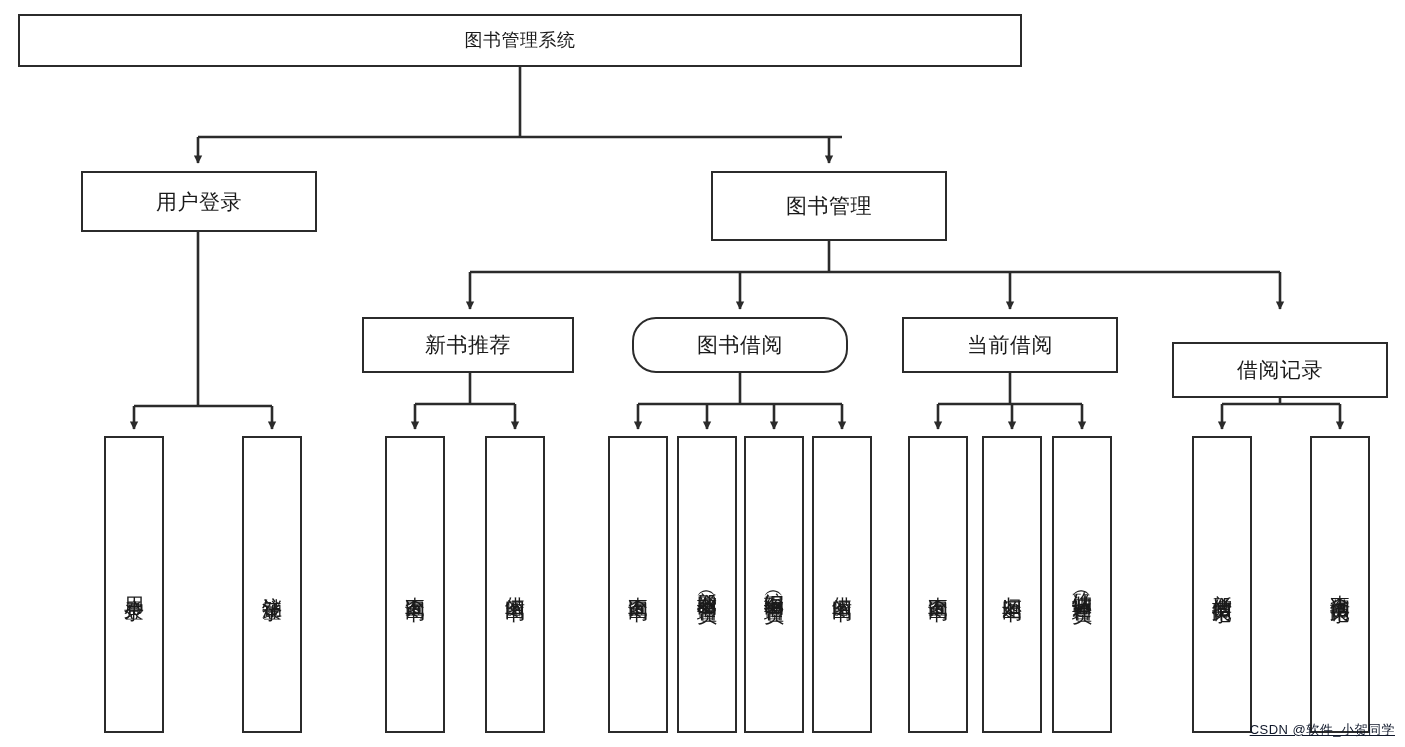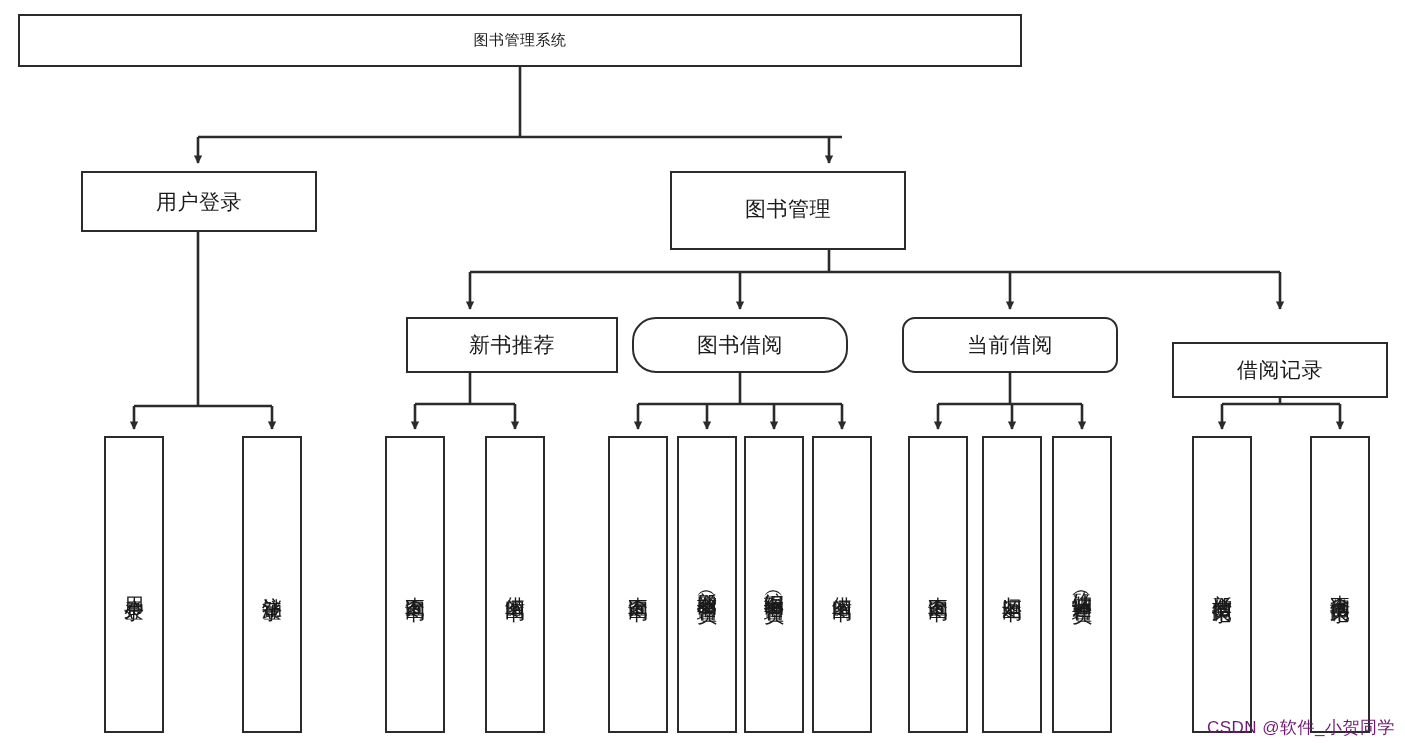--- a/index.html
+++ b/index.html
@@ -41,45 +41,46 @@
     text-align: center;
     line-height: 1.12;
     white-space: pre-line;
   }
   
   .node.horiz .node-label {
     font-size: 21px;
     letter-spacing: 0.5px;
   }
   .node.root .node-label {
-    font-size: 15px;
+    font-size: 18px;
   }
   
   .node.vert {
     align-items: center;
     justify-content: center;
     padding: 4px 0;
   }
   .node.vert .node-label {
     writing-mode: vertical-rl;
     text-orientation: upright;
     font-size: 20px;
     line-height: 1.05;
     letter-spacing: 2px;
     white-space: nowrap;
   }
   #watermark {
     position: absolute;
     right: 10px;
     bottom: 8px;
-    font-size: 17px;
-    color: #701a75;
+    font-size: 13px;
+    color: #0f172a;
     letter-spacing: 0.5px;
     white-space: nowrap;
     user-select: none;
+    text-decoration: underline;
   }
 </style>
 </head>
 <body>
 
 <div id="diagram-root">
 
   <svg id="edge-layer" viewBox="0 0 1405 747" xmlns="http://www.w3.org/2000/svg">
     <defs>
       <marker id="arrow" markerWidth="9" markerHeight="9" refX="7.6" refY="4.5" orient="auto" markerUnits="userSpaceOnUse">
@@ -131,31 +132,31 @@
     </g>
   </svg>
 
   <div class="node horiz root" style="left:18px; top:14px; width:1004px; height:53px;">
     <span class="node-label">图书管理系统</span>
   </div>
 
   <div class="node horiz" style="left:81px; top:171px; width:236px; height:61px;">
     <span class="node-label">用户登录</span>
   </div>
-  <div class="node horiz" style="left:670px; top:171px; width:236px; height:79px;font-family:Liberation Mono, monospace;">
+  <div class="node horiz" style="left:711px; top:171px; width:236px; height:70px;">
     <span class="node-label">图书管理</span>
   </div>
 
-  <div class="node horiz" style="left:362px; top:317px; width:212px; height:56px;margin-left:44px;">
+  <div class="node horiz" style="left:362px; top:317px; width:212px; height:56px;">
     <span class="node-label">新书推荐</span>
   </div>
   <div class="node horiz" style="left:632px; top:317px; width:216px; height:56px;border-radius:24px;">
     <span class="node-label">图书借阅</span>
   </div>
-  <div class="node horiz" style="left:902px; top:317px; width:216px; height:56px;border-radius:13px;">
+  <div class="node horiz" style="left:902px; top:317px; width:216px; height:56px;">
     <span class="node-label">当前借阅</span>
   </div>
   <div class="node horiz" style="left:1172px; top:317px; width:216px; height:56px;margin-top:25px;">
     <span class="node-label">借阅记录</span>
   </div>
 
   <div class="node vert" style="left:104px; top:436px; width:60px; height:297px;">
     <span class="node-label">用户登录</span>
   </div>
   <div class="node vert" style="left:242px; top:436px; width:60px; height:297px;">

